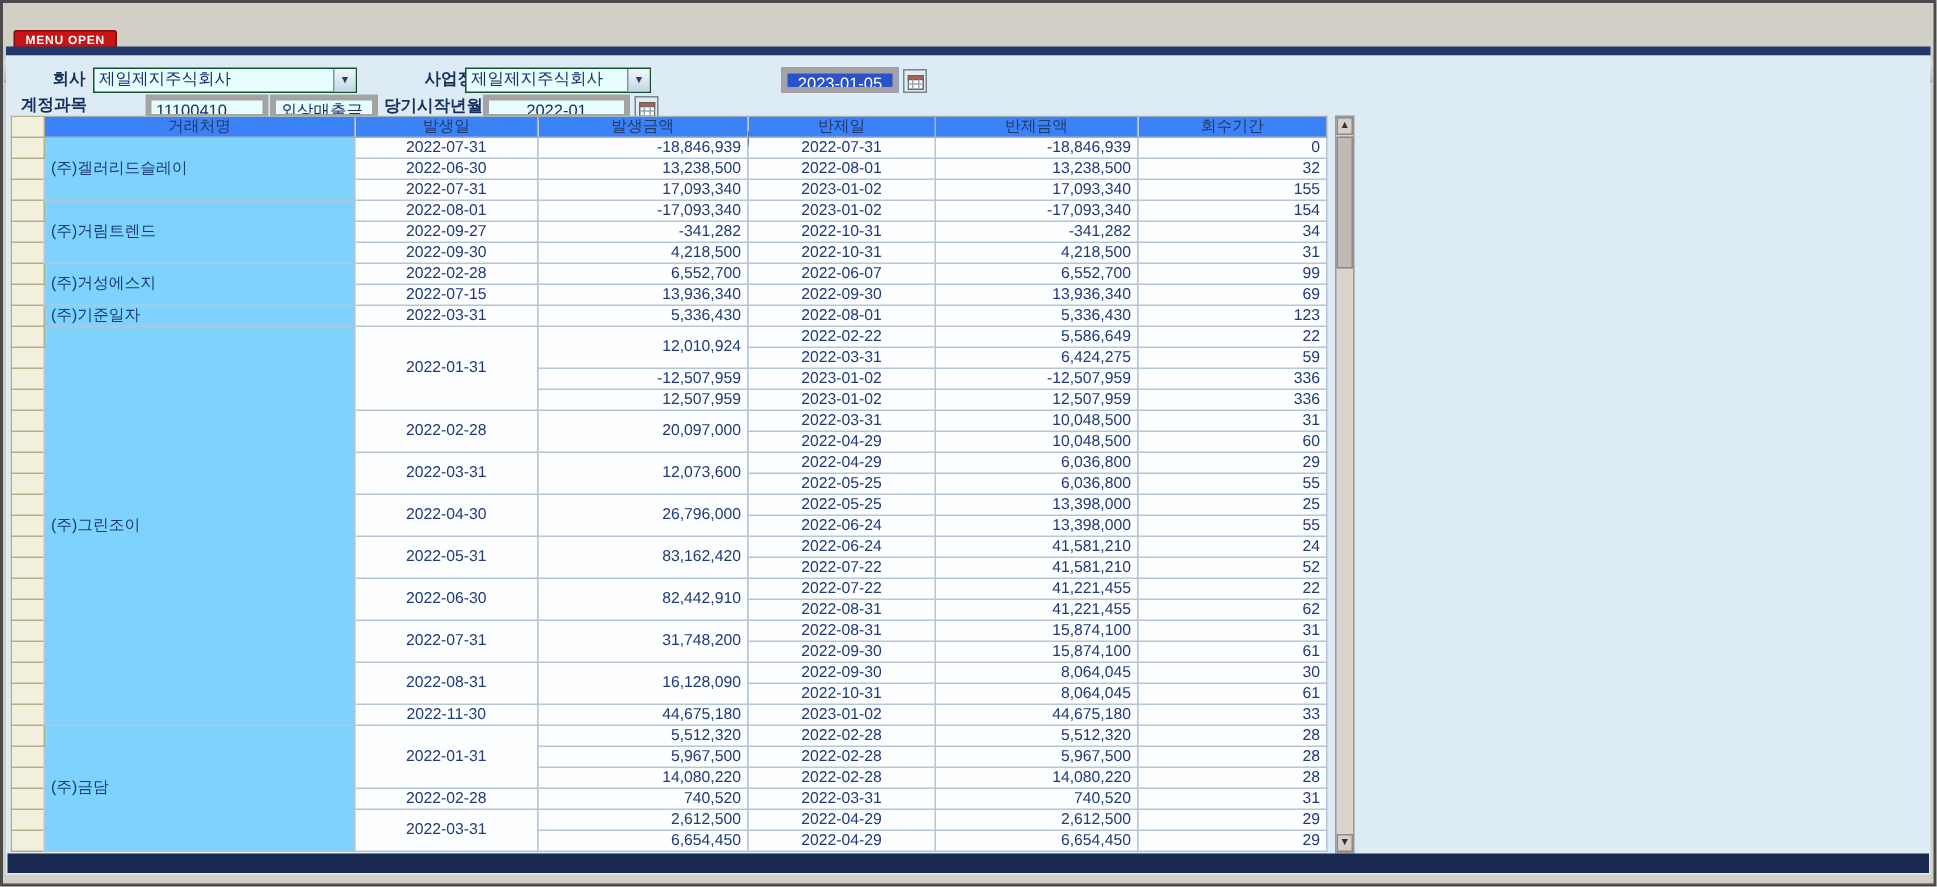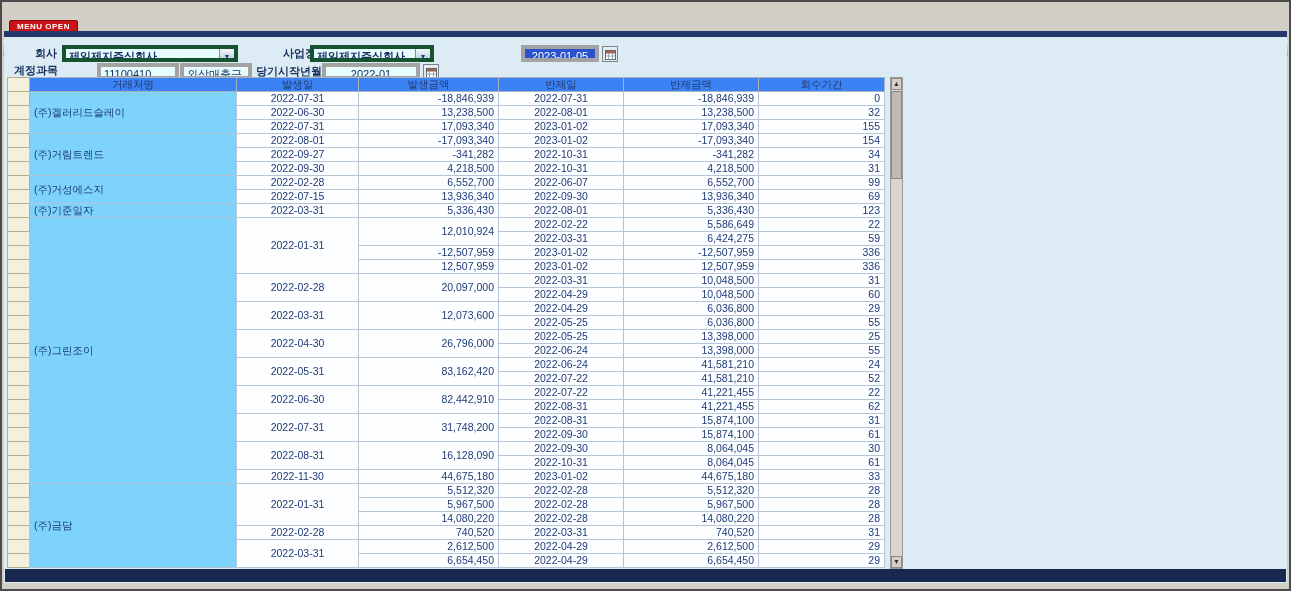--- a/index.html
+++ b/index.html
@@ -28,21 +28,21 @@
   .topline { position:absolute; left:2px; top:29px; right:2px; height:6px; background:#25386b; }
 
   .content { position:absolute; left:2px; top:35px; right:2px; height:546px; background:#dcebf4; }
 
   .flabel { position:absolute; font-size:11px; font-weight:bold; color:#16305e;
     height:17px; line-height:17px; white-space:nowrap; }
   .field { position:absolute; height:17px; border:4px solid #a3a3a3; background:#e7fcfc;
     font-size:11px; line-height:15px; color:#14306a; padding:0 3px; white-space:nowrap; overflow:hidden; }
   .field.center { text-align:center; }
   .date-selected { background:#2b52cc; color:#ffffff; text-align:center; }
-  .combo { position:absolute; height:17px; border:4px solid #14532d; background:#e7fcfc; display:flex;font-weight:bold; }
+  .combo { position:absolute; height:17px; border:1px solid #14532d; background:#e7fcfc; display:flex; }
   .combo-text { flex:1; font-size:11px; line-height:15px; padding-left:3px; color:#14306a;
     overflow:hidden; white-space:nowrap; }
   .combo-arrow { width:15px; background:linear-gradient(#f4f8fb,#c2d6e4);
     border-left:1px solid #7694aa; font-size:7px; line-height:15px; text-align:center; color:#23406e; }
   .cal-btn { position:absolute; width:16px; height:16px; border:1px solid #76868f;
     background:#e4ebef; display:flex; align-items:center; justify-content:center; padding:0; }
 
   .grid-wrap { position:absolute; left:3px; top:40px; width:881px; height:493px; overflow:hidden; }
   table { border-collapse:collapse; table-layout:fixed; width:877px; }
   th,td { border:1px solid #b5c6d8; height:13px; line-height:13px; font-size:10.5px;

